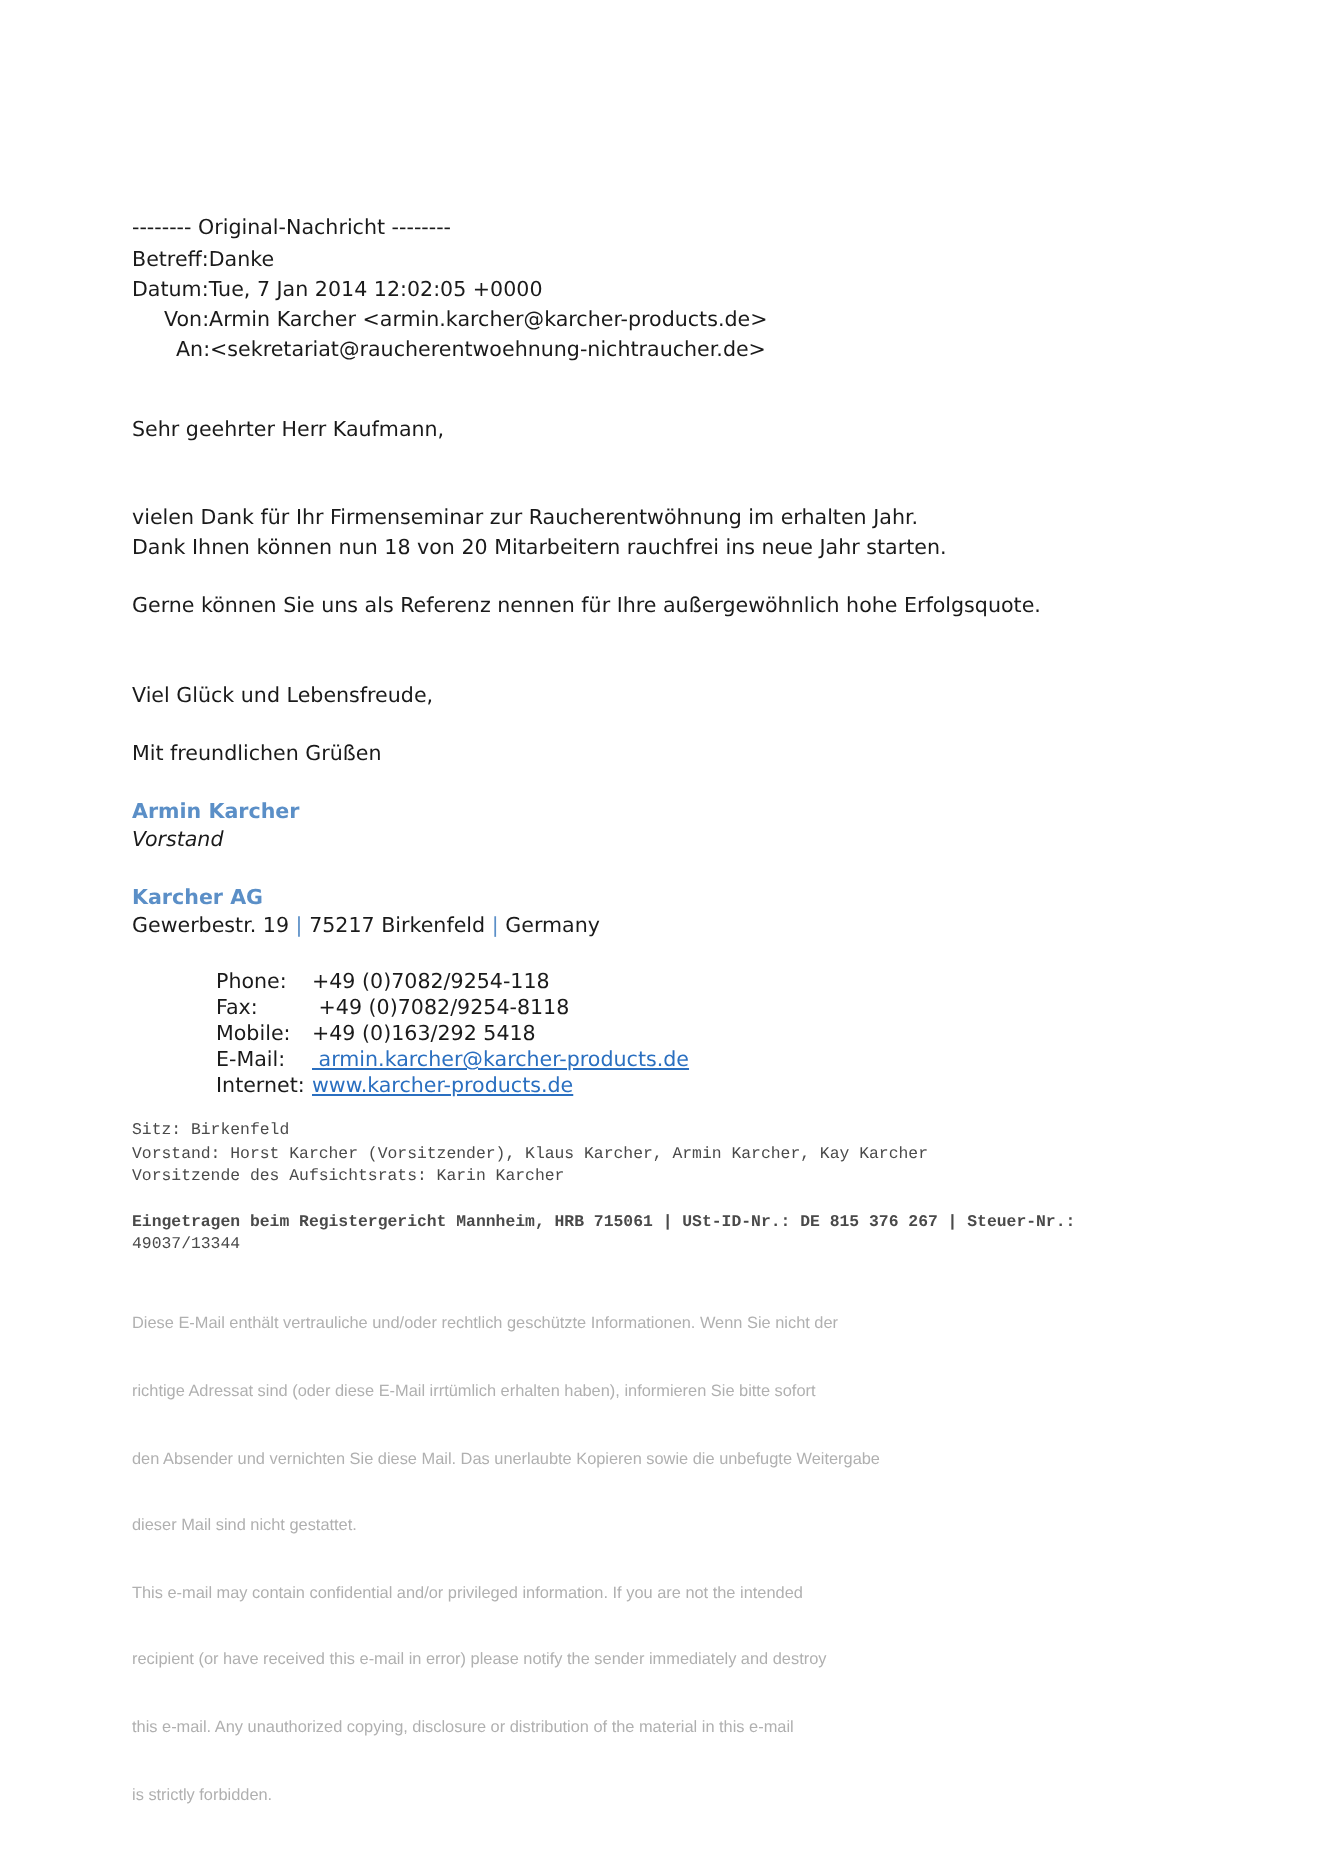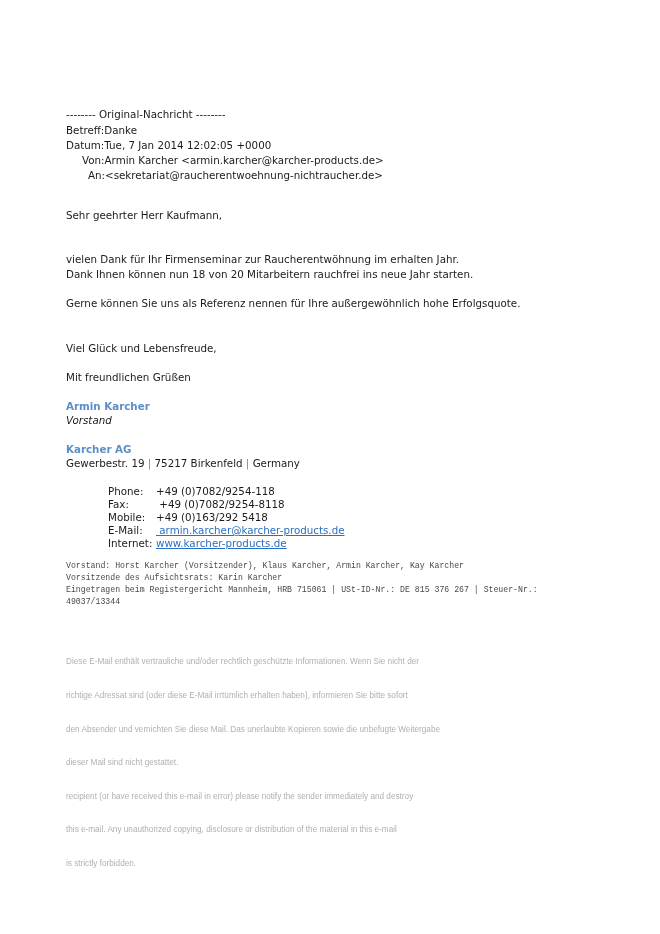--- a/index.html
+++ b/index.html
@@ -63,29 +63,31 @@
     <span style="white-space:pre;"> +49 (0)7082/9254-8118</span>
     <span class="lbl">Mobile:</span>
     <span>+49 (0)163/292 5418</span>
     <span class="lbl">E-Mail:</span>
     <a class="link" style="white-space:pre;"> armin.karcher@karcher-products.de</a>
     <span class="lbl">Internet:</span>
     <a class="link">www.karcher-products.de</a>
   </div>
 
   <div class="abs mono" style="top:560px;">
+    <div>Sitz: Birkenfeld</div>
     <div>Vorstand: Horst Karcher (Vorsitzender), Klaus Karcher, Armin Karcher, Kay Karcher</div>
     <div>Vorsitzende des Aufsichtsrats: Karin Karcher</div>
-    <div style="margin-top:1px;">Eingetragen beim Registergericht Mannheim, HRB 715061 | USt-ID-Nr.: DE 815 376 267 | Steuer-Nr.:</div>
+    <div style="margin-top:11px;font-weight:bold;">Eingetragen beim Registergericht Mannheim, HRB 715061 | USt-ID-Nr.: DE 815 376 267 | Steuer-Nr.:</div>
     <div>49037/13344</div>
   </div>
 
   <div class="abs disc" style="top:634px;">
     <div>Diese E-Mail enthält vertrauliche und/oder rechtlich geschützte Informationen. Wenn Sie nicht der</div>
     <div>richtige Adressat sind (oder diese E-Mail irrtümlich erhalten haben), informieren Sie bitte sofort</div>
     <div>den Absender und vernichten Sie diese Mail. Das unerlaubte Kopieren sowie die unbefugte Weitergabe</div>
     <div>dieser Mail sind nicht gestattet.</div>
+    <div>This e-mail may contain confidential and/or privileged information. If you are not the intended</div>
     <div>recipient (or have received this e-mail in error) please notify the sender immediately and destroy</div>
     <div>this e-mail. Any unauthorized copying, disclosure or distribution of the material in this e-mail</div>
     <div>is strictly forbidden.</div>
   </div>
 
 </div>
 
 </body></html>

